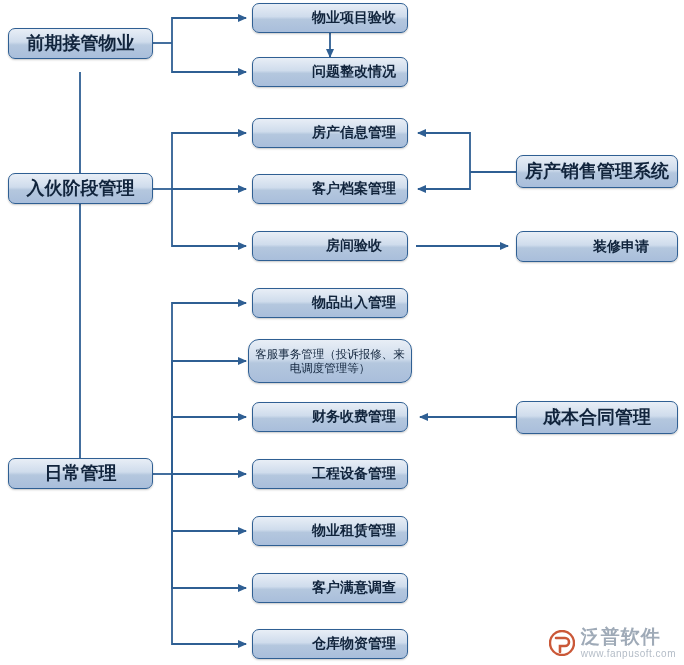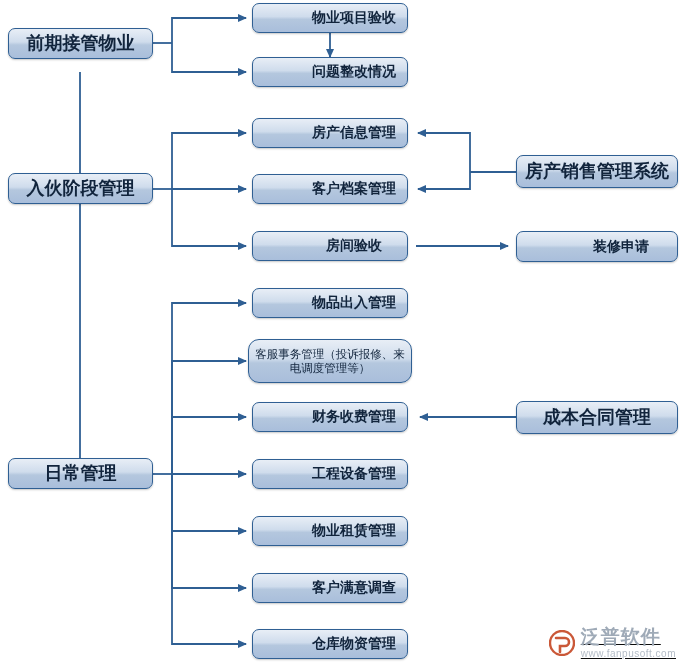--- a/index.html
+++ b/index.html
@@ -55,21 +55,20 @@
   .size-15 { font-size: 18px; }
   .size-14 { font-size: 14px; padding-left: 48px; }
   .watermark {
     position: absolute;
     right: 8px;
     bottom: 6px;
     display: flex;
     align-items: center;
     gap: 6px;
     opacity: 0.95;
-    text-decoration: underline;
   }
   .wm-logo {
     width: 26px;
     height: 26px;
     position: relative;
   }
   .wm-text {
     display: flex;
     flex-direction: column;
     line-height: 1.1;

